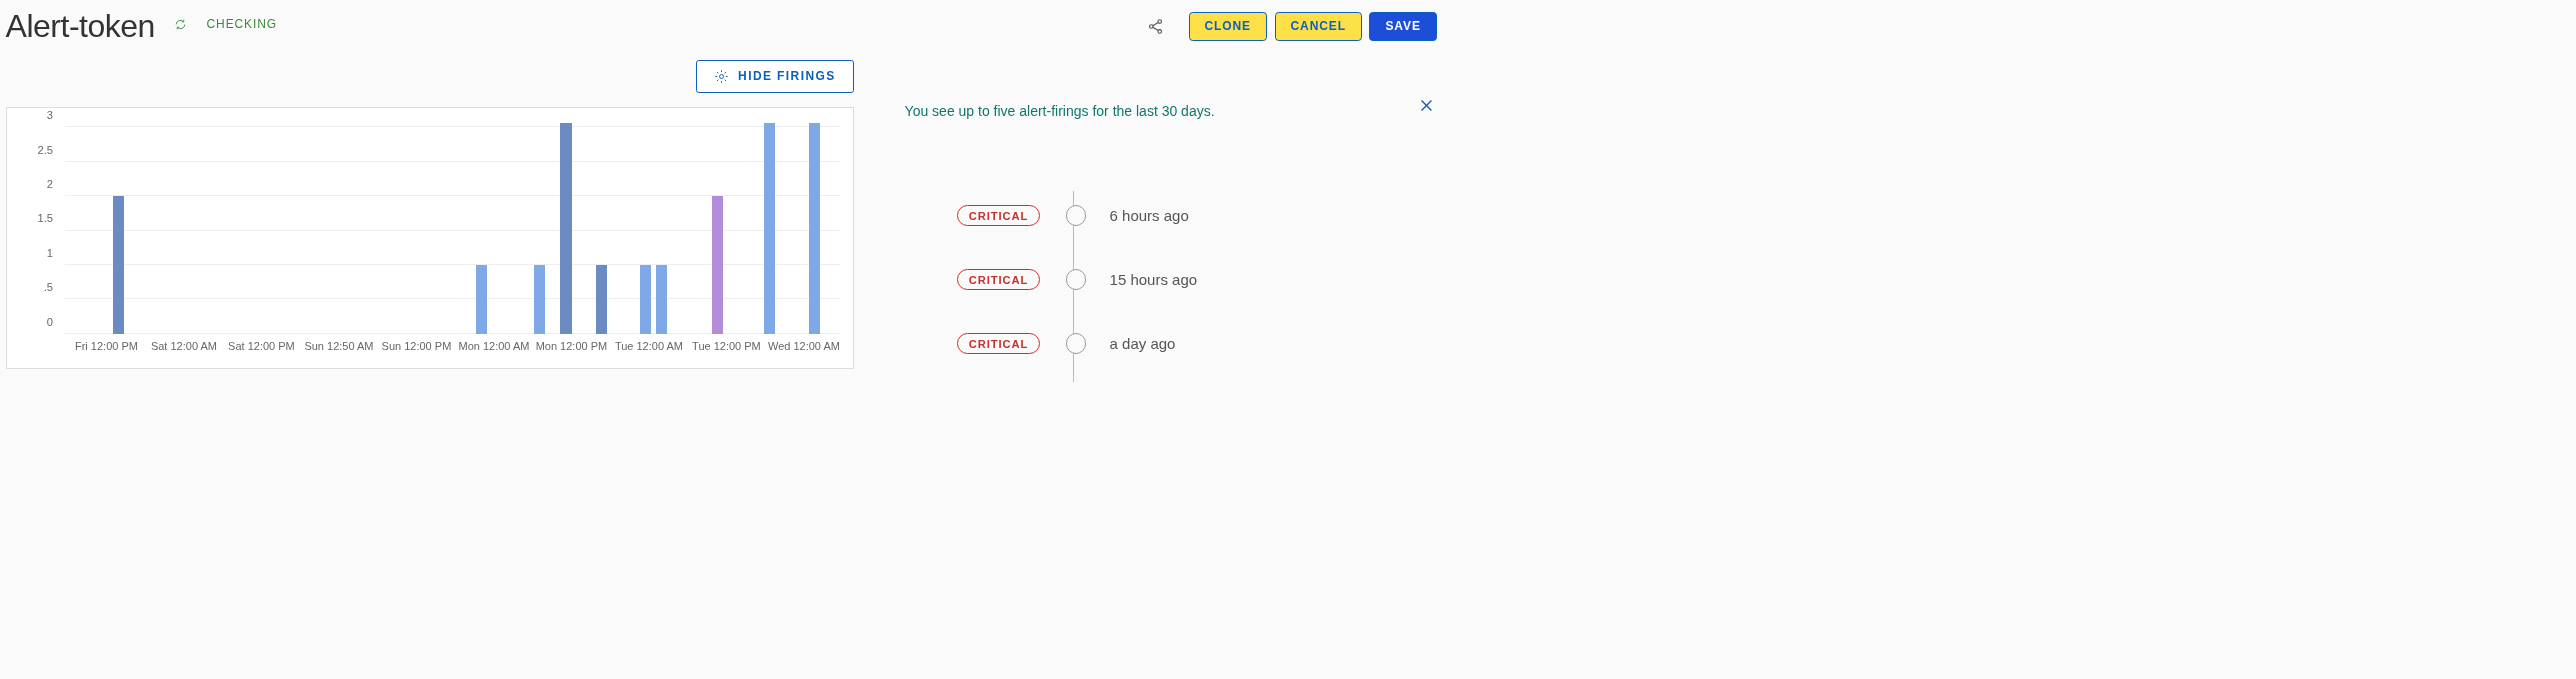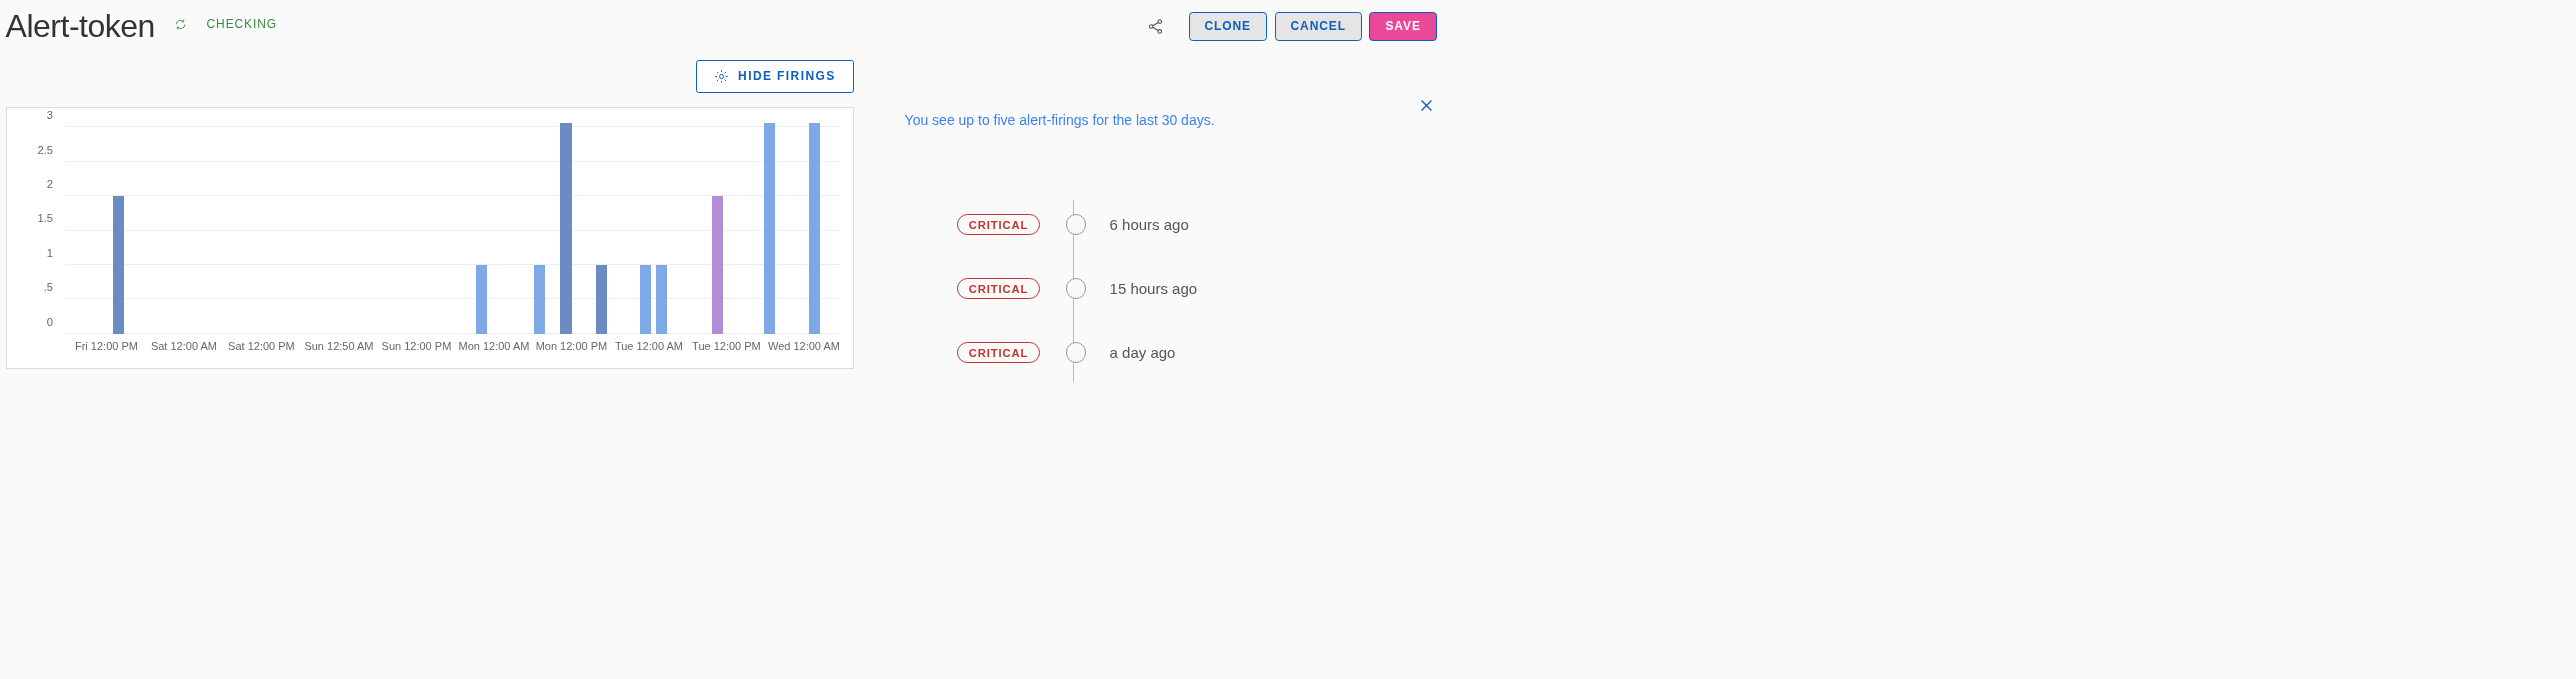--- a/index.html
+++ b/index.html
@@ -40,32 +40,32 @@
   .refresh-icon svg path { stroke: #3b8a3b; stroke-width: 1.6; fill: none; }
 
   .header-spacer { flex: 1; }
 
   .share-icon { margin-right: 17px; cursor: pointer; color:#555; }
   .share-icon svg { width: 17px; height: 17px; display:block; }
   .share-icon svg * { stroke:#555; stroke-width:1.6; fill:none; }
 
   .btn {
     border: 0.9px solid #0a5fbf;
-    background: #e5e5e5;
+    background: #fde047;
     color: #0a5fbf;
     font-size: 12px;
     letter-spacing: 0.9px;
     font-weight: 600;
     padding: 6.5px 15px;
     border-radius: 3.7px;
     cursor: pointer;
     margin-left: 7.5px;
   }
   .btn.primary {
-    background: #ec4899;
+    background: #1d4ed8;
     color: #fff;
   }
 
   .body-row {
     display: flex;
     align-items: flex-start;
     padding: 0 5.6px;
   }
 
   .chart-col {
@@ -167,23 +167,23 @@
   .panel-close {
     position: absolute;
     right: 7.5px;
     top: 37px;
     cursor: pointer;
     color:#1c5fa8;
   }
   .panel-close svg { width: 17px; height: 17px; display:block; }
   .panel-close svg line { stroke:#1c5fa8; stroke-width:2; }
   .panel-desc {
-    margin-top: 18px;
+    margin-top: 9px;
     font-size: 14px;
-    color: #3b82f6;
+    color: #0f766e;
   }
 
   .timeline {
     margin-top: 65px;
     position: relative;
     padding-left: 52px;
   }
   .timeline-line {
     position: absolute;
     left: 168px;

